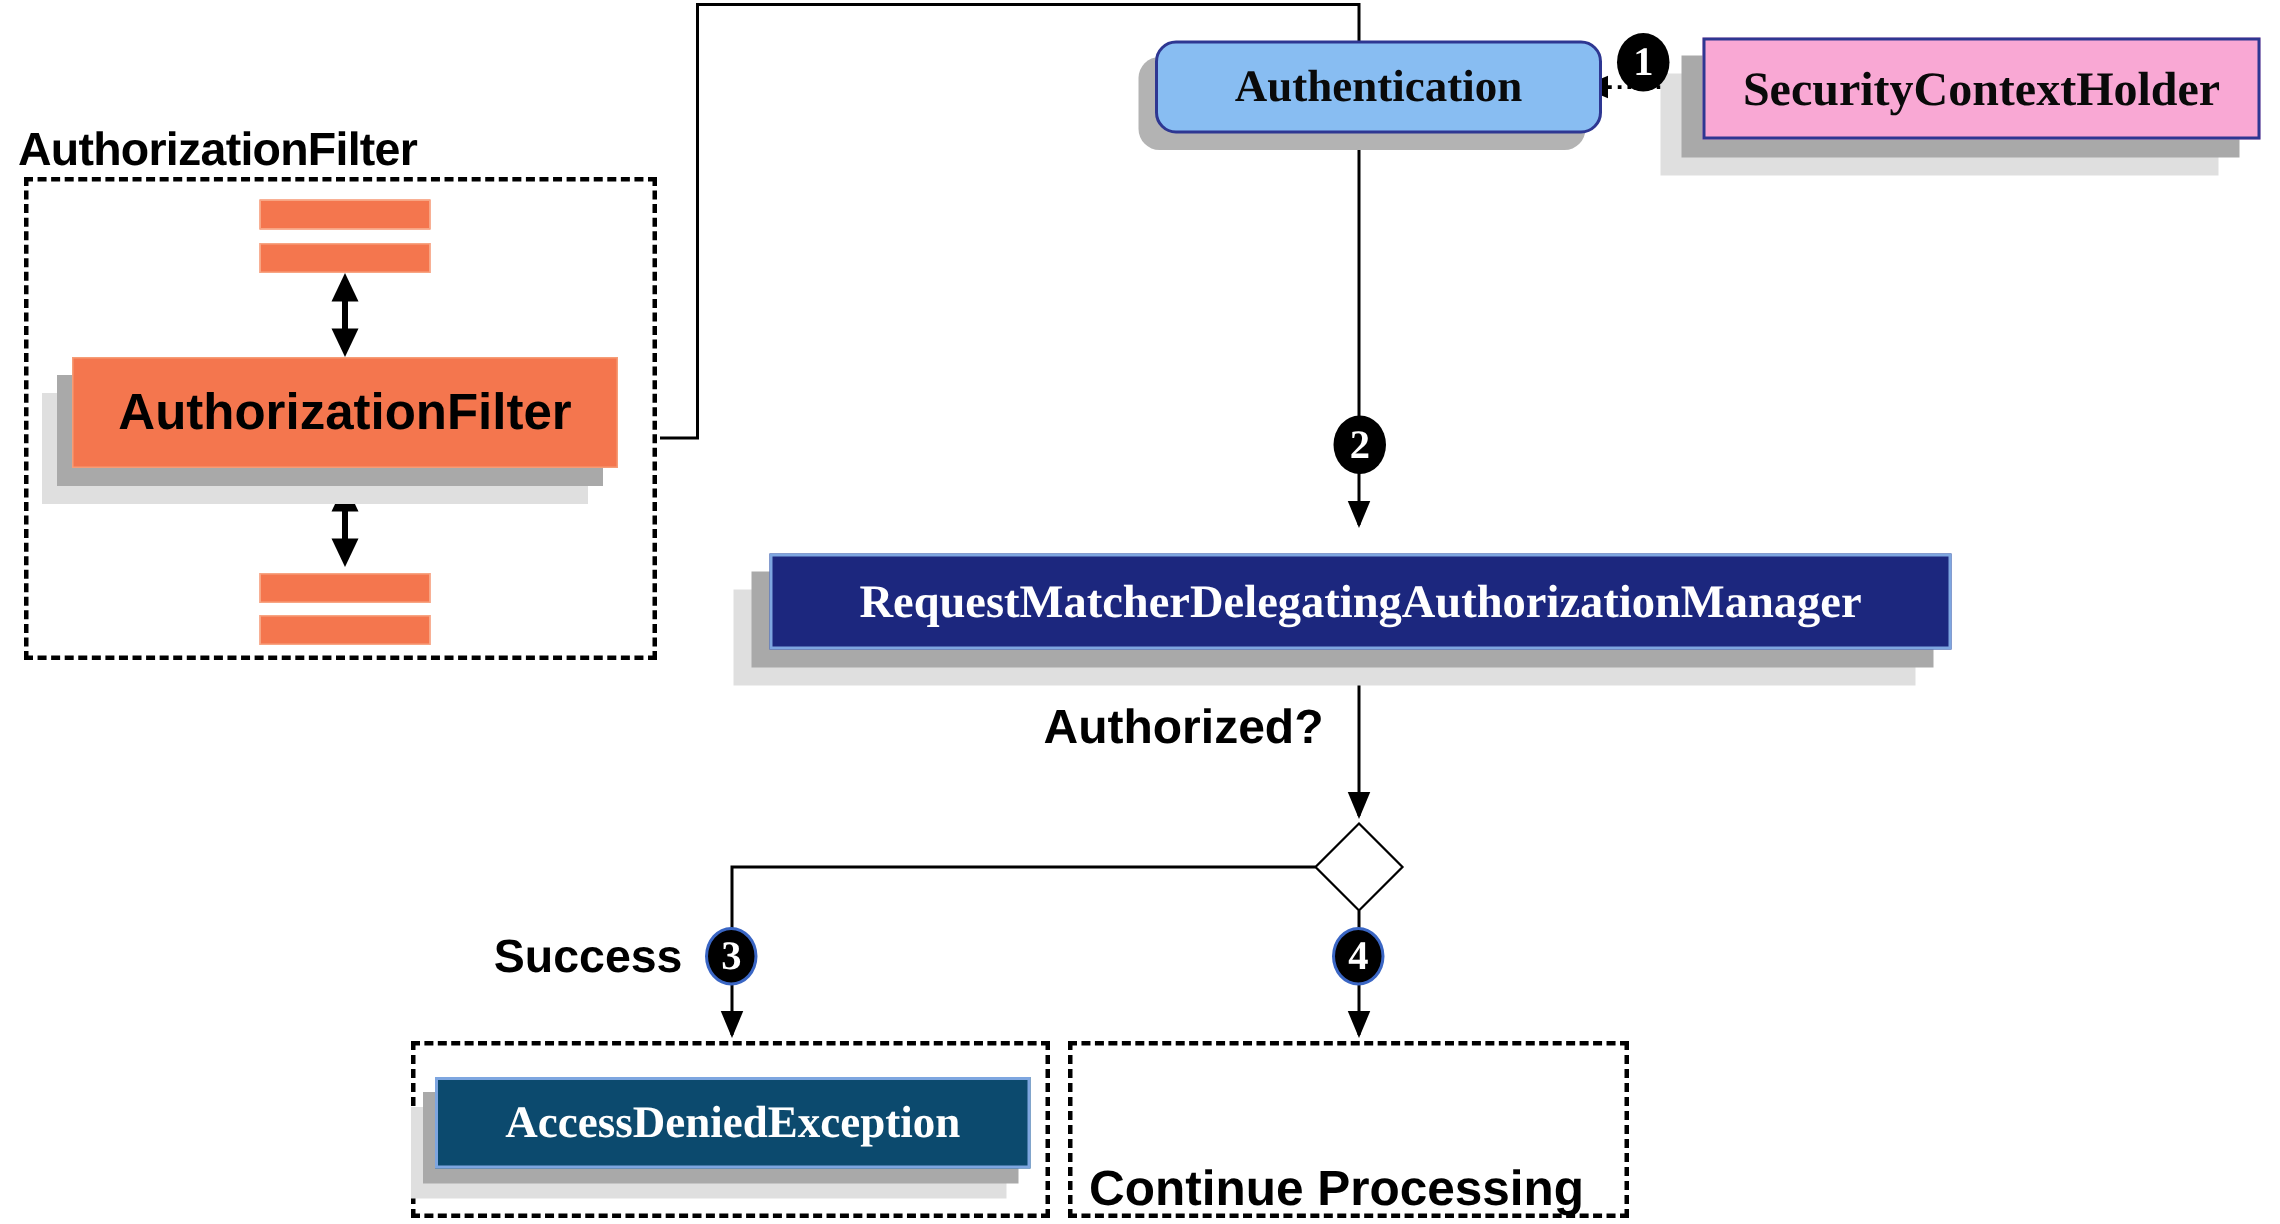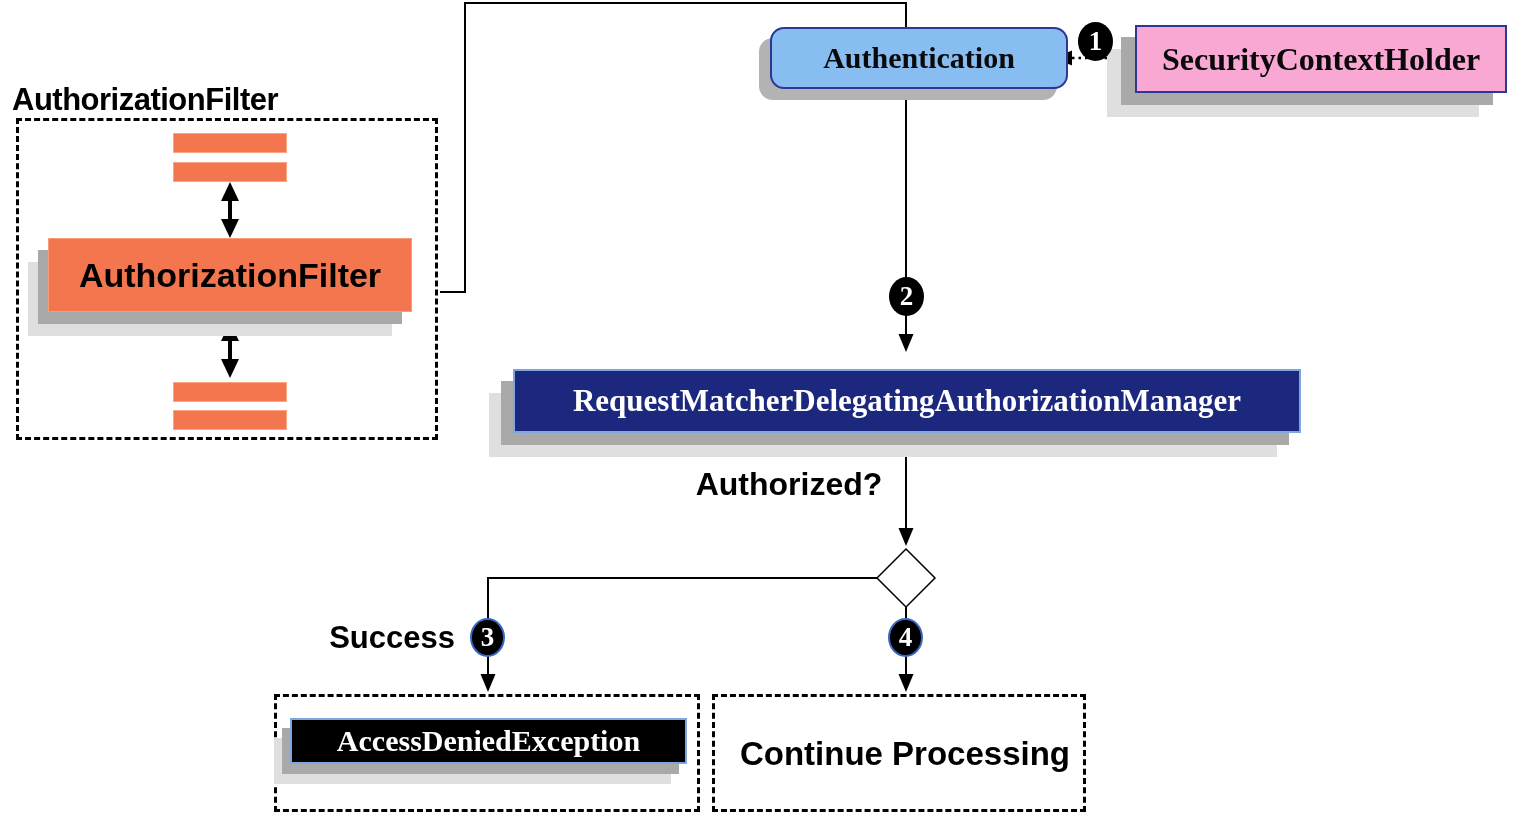--- a/index.html
+++ b/index.html
@@ -86,32 +86,32 @@
   }
   #authorization-manager {
     left: 513px; top: 357px; width: 788px; height: 64px;
     background: #1C277E;
     border: 2px solid #7EA6E0;
     font-size: 31px; color: #ffffff;
     box-shadow: -12px 12px 0 #A9A9A9, -24px 24px 0 #DFDFDF;
     margin-top: 12px;
   }
   #access-denied {
-    left: 290px; top: 718px; width: 397px; height: 46px;
-    background: #000000;
+    left: 290px; top: 718px; width: 397px; height: 61px;
+    background: #0c4a6e;
     border: 2px solid #7EA6E0;
     font-size: 30px; color: #ffffff;
     box-shadow: -8px 10px 0 #A9A9A9, -16px 20px 0 #DFDFDF;
     text-align: center;
   }
   #continue-processing {
     position: absolute;
     left: 712px; top: 694px; width: 374px; height: 118px;
     display: flex;
-    flex-direction: column;
+    flex-direction: row;
     align-items: flex-end;
     justify-content: center;
     padding-right: 16px;
     box-sizing: border-box;
     font-size: 33px; font-weight: bold; color: #000;
     line-height: 41px;
     z-index: 3;
   }
   .flow-label {
     position: absolute;

